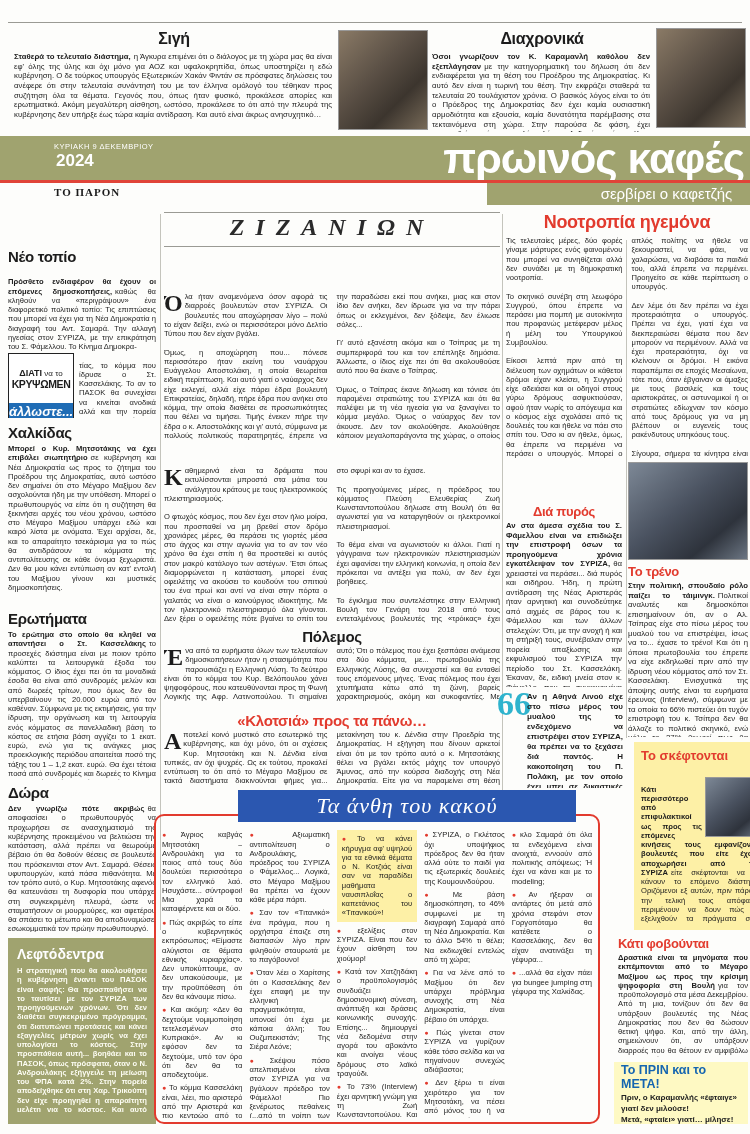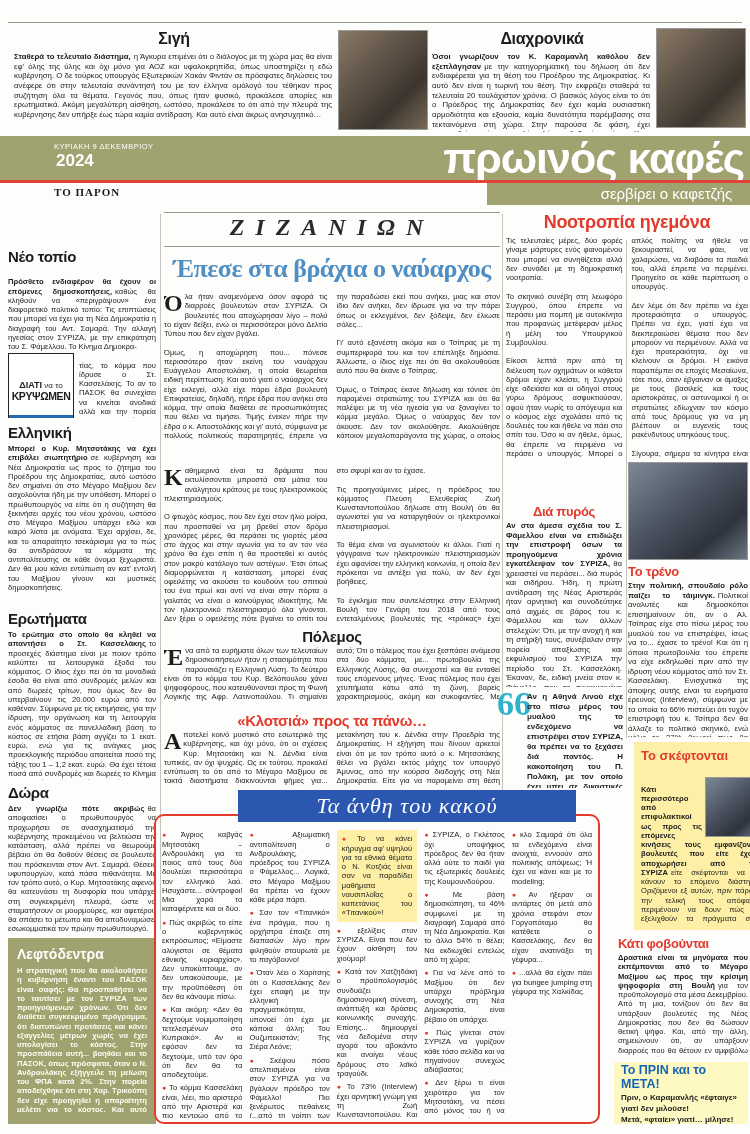--- a/index.html
+++ b/index.html
@@ -26,21 +26,21 @@
   .paron{font-family:"Liberation Serif",serif;font-weight:bold;font-size:11px;letter-spacing:1px;}
   .dateS{color:#fff;font-size:7.5px;letter-spacing:0.5px;}
   .dateY{color:#fff;font-size:17px;font-weight:bold;line-height:1;}
   
   .logo{font-family:"Liberation Serif",serif;font-style:italic;font-size:24px;letter-spacing:11px;
         text-align:center;font-weight:bold;color:#2a2a2a;}
   .headline{font-family:"Liberation Serif",serif;font-weight:bold;font-size:26px;color:#4f8fc5;
         text-align:center;letter-spacing:-0.5px;}
   
   .inset{float:left;width:64px;border:1.5px solid #222;background:#fff;margin:2px 5px 2px 0;
-         text-align:center;padding-top:16px;}
+         text-align:center;padding-top:4px;}
   .inset .l1{font-size:8px;}.inset .l1 b{font-size:9px;}
   .inset .l2{font-weight:bold;font-size:10.5px;letter-spacing:-0.4px;}
   .inset .bar{background:#1f6cb5;color:#fff;font-style:italic;font-weight:bold;font-size:13px;
          margin-top:2px;padding:1px 0;}
   .olivebox{background:#a0a36f;color:#fff;padding:8px 9px;box-sizing:border-box;}
   .olivebox h3{margin:0 0 4px;font-size:14px;font-weight:bold;}
   .olivebox .txt{color:#fdfdf3;font-weight:600;font-size:7.6px;}
   
   .yellow{background:#fdf0a6;box-sizing:border-box;padding:6px 7px;}
   .yellow h4{margin:0 0 3px;}
@@ -98,39 +98,38 @@
   <div class="abs txt" style="left:8px;top:268px;width:148px;height:150px;">
     <b class="lead">Πρόσθετο ενδιαφέρον θα έχουν οι επόμενες δημοσκοπήσεις,</b><span>καθώς θα κληθούν να «περιγράψουν» ένα διαφορετικό πολιτικό τοπίο: Τις επιπτώσεις που μπορεί να έχει για τη Νέα Δημοκρατία η διαγραφή του Αντ. Σαμαρά. Την αλλαγή ηγεσίας στον ΣΥΡΙΖΑ, με την επικράτηση του Σ. Φάμελλου. Το Κίνημα Δημοκρα-</span>
     <span class="inset" style="display:block;">
       <span class="l1"><b>ΔΙΑΤΙ</b><span> να το</span></span>
       <span class="l2" style="display:block;">ΚΡΥΨΩΜΕΝ</span>
       <span class="bar" style="display:block;">άλλωστε...</span>
     </span>
     <span>τίας, το κόμμα που ίδρυσε ο Στ. Κασσελάκης. Το αν το ΠΑΣΟΚ θα συνεχίσει να κινείται ανοδικά αλλά και την πορεία των μικρότερων κομμάτων της Δεξιάς. Τα ευρήματα των ερευνών θα αποτελέσουν αντικείμενο αναλύσεων από τις ηγεσίες των κομμάτων, καθώς όλα δείχνουν ότι μπαίνουμε σε μια νέα περίοδο.</span>
   </div>
 
-  <div class="abs secH" style="left:8px;top:424px;">Ελληνική</div>
+  <div class="abs secH" style="left:8px;top:424px;">Χαλκίδας</div>
   <div class="abs txt" style="left:8px;top:444px;width:148px;height:160px;"><b class="lead">Μπορεί ο Κυρ. Μητσοτάκης να έχει επιβάλει σιωπητήριο</b><span>σε κυβέρνηση και Νέα Δημοκρατία ως προς το ζήτημα του Προέδρου της Δημοκρατίας, αυτό ωστόσο δεν σημαίνει ότι στο Μέγαρο Μαξίμου δεν ασχολούνται ήδη με την υπόθεση. Μπορεί ο πρωθυπουργός να είπε ότι η συζήτηση θα ξεκινήσει αρχές του νέου χρόνου, ωστόσο στο Μέγαρο Μαξίμου υπάρχει εδώ και καιρό λίστα με ονόματα. Έχει αρχίσει, δε, και το απαραίτητο τσεκάρισμα για το πώς θα αντιδράσουν τα κόμματα της αντιπολίτευσης σε κάθε όνομα ξεχωριστά. Δεν θα μου κάνει εντύπωση αν κατ' εντολή του Μαξίμου γίνουν και μυστικές δημοσκοπήσεις.</span></div>
 
   <div class="abs secH" style="left:8px;top:610px;">Ερωτήματα</div>
   <div class="abs txt" style="left:8px;top:630px;width:148px;height:150px;"><b class="lead">Το ερώτημα στο οποίο θα κληθεί να απαντήσει ο Στ. Κασσελάκης</b><span>το προσεχές διάστημα είναι με ποιον τρόπο καλύπτει τα λειτουργικά έξοδα του κόμματος. Ο ίδιος έχει πει ότι τα μοναδικά έσοδα θα είναι από συνδρομές μελών και από δωρεές τρίτων, που όμως δεν θα υπερβαίνουν τις 20.000 ευρώ από τον καθέναν. Σύμφωνα με τις εκτιμήσεις, για την ίδρυση, την οργάνωση και τη λειτουργία ενός κόμματος σε πανελλαδική βάση το κόστος σε ετήσια βάση αγγίζει το 1 εκατ. ευρώ, ενώ για τις ανάγκες μιας προεκλογικής περιόδου απαιτείται ποσό της τάξης του 1 – 1,2 εκατ. ευρώ. Θα έχει τέτοια ποσά από συνδρομές και δωρεές το Κίνημα Δημοκρατίας; Δύσκολο έως... απίθανο.</span></div>
 
   <div class="abs secH" style="left:8px;top:784px;">Δώρα</div>
   <div class="abs txt" style="left:8px;top:804px;width:148px;height:128px;"><b class="lead">Δεν γνωρίζω πότε ακριβώς</b><span>θα αποφασίσει ο πρωθυπουργός να προχωρήσει σε ανασχηματισμό της κυβέρνησης προκειμένου να βελτιώσει την κατάσταση, αλλά πρέπει να θεωρούμε βέβαιο ότι θα δοθούν θέσεις σε βουλευτές που πρόσκεινται στον Αντ. Σαμαρά. Θέσεις υφυπουργών, κατά πάσα πιθανότητα. Με τον τρόπο αυτό, ο Κυρ. Μητσοτάκης αφενός θα κατευνάσει τη δυσφορία που υπάρχει στη συγκεκριμένη πλευρά, ώστε να σταματήσουν οι μουρμούρες, και αφετέρου θα σπάσει το μέτωπο και θα αποδυναμώσει εσωκομματικά τον πρώην πρωθυπουργό.</span></div>
 
   <div class="abs olivebox" style="left:8px;top:938px;width:148px;height:186px;">
     <h3>Λεφτόδεντρα</h3>
     <div class="txt" style="height:146px;"><b class="lead">Η στρατηγική που θα ακολουθήσει η κυβέρνηση έναντι του ΠΑΣΟΚ είναι σαφής:</b><span>Θα προσπαθήσει να το ταυτίσει με τον ΣΥΡΙΖΑ των προηγούμενων χρόνων. Ότι δεν διαθέτει συγκεκριμένο πρόγραμμα, ότι διατυπώνει προτάσεις και κάνει εξαγγελίες μέτρων χωρίς να έχει υπολογίσει το κόστος. Στην προσπάθεια αυτή... βοηθάει και το ΠΑΣΟΚ, όπως πρόσφατα, όταν ο Ν. Ανδρουλάκης εξήγγειλε τη μείωση του ΦΠΑ κατά 2%. Στην πορεία αποδείχθηκε ότι στη Χαρ. Τρικούπη δεν είχε προηγηθεί η απαραίτητη μελέτη για το κόστος. Και αυτό έδωσε πάτημα στην κυβέρνηση να κατηγορήσει το ΠΑΣΟΚ μιλώντας για... λεφτόδεντρα.</span></div>
   </div>
 
   <div class="abs hline" style="left:164px;top:212px;width:336px;"></div>
   <div class="abs logo" style="left:164px;top:214px;width:336px;">ΖΙΖΑΝΙΩΝ</div>
   <div class="abs hline" style="left:164px;top:246px;width:336px;"></div>
 
-  <div class="abs headline" style="left:164px;top:254px;width:336px;">Έπεσε στα βράχια ο ναύαρχος</div>
 
   <div class="abs txt cols2 drop" style="left:164px;top:292px;width:336px;height:150px;">Όλα ήταν αναμενόμενα όσον αφορά τις διαρροές βουλευτών στον ΣΥΡΙΖΑ. Οι βουλευτές που αποχώρησαν λίγο – πολύ το είχαν δείξει, ενώ οι περισσότεροι μόνο Δελτίο Τύπου που δεν είχαν βγάλει.
 
 Όμως, η αποχώρηση που... πόνεσε περισσότερο ήταν εκείνη του ναυάρχου Ευάγγελου Αποστολάκη, η οποία θεωρείται ειδική περίπτωση. Και αυτό γιατί ο ναύαρχος δεν είχε εκλεγεί, αλλά είχε πάρει έδρα βουλευτή Επικρατείας, δηλαδή, πήρε έδρα που ανήκει στο κόμμα, την οποία διαθέτει σε προσωπικότητες που θέλει να τιμήσει. Τιμής ένεκεν πήρε την έδρα ο κ. Αποστολάκης και γι' αυτό, σύμφωνα με πολλούς πολιτικούς παρατηρητές, έπρεπε να την παραδώσει εκεί που ανήκει, μιας και στον ίδιο δεν ανήκει, δεν ίδρωσε για να την πάρει όπως οι εκλεγμένοι, δεν ξόδεψε, δεν έλιωσε σόλες...
 
 Γι' αυτό εξανέστη ακόμα και ο Τσίπρας με τη συμπεριφορά του και τον επέπληξε δημόσια. Άλλωστε, ο ίδιος είχε πει ότι θα ακολουθούσε αυτό που θα έκανε ο Τσίπρας.
 
 Όμως, ο Τσίπρας έκανε δήλωση και τόνισε ότι παραμένει στρατιώτης του ΣΥΡΙΖΑ και ότι θα παλέψει με τη νέα ηγεσία για να ξαναγίνει το κόμμα μεγάλο. Όμως ο ναύαρχος δεν τον άκουσε. Δεν τον ακολούθησε. Ακολούθησε κάποιον μεγαλοπαράγοντα της χώρας, ο οποίος του υπαγόρευσε πώς θα κινηθεί. Πού αποσκοπεί ο συγκεκριμένος και τι σχεδιάζει, δεν γνωρίζουμε. Αλλά είναι τόσο ρευστά πλέον όλα και αλλάζουν τόσο γρήγορα, που σύντομα θα φανεί…</div>
 
   <div class="abs txt cols2 drop" style="left:164px;top:466px;width:336px;height:158px;">Καθημερινά είναι τα δράματα που εκτυλίσσονται μπροστά στα μάτια του ανάλγητου κράτους με τους ηλεκτρονικούς πλειστηριασμούς.

